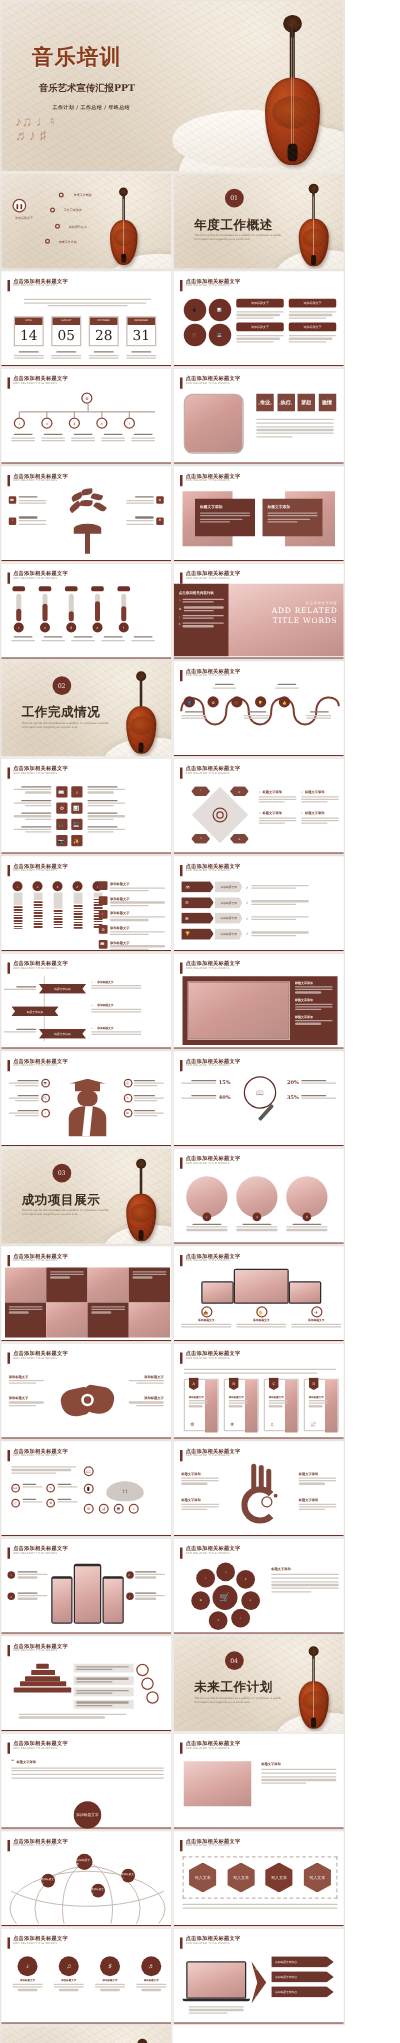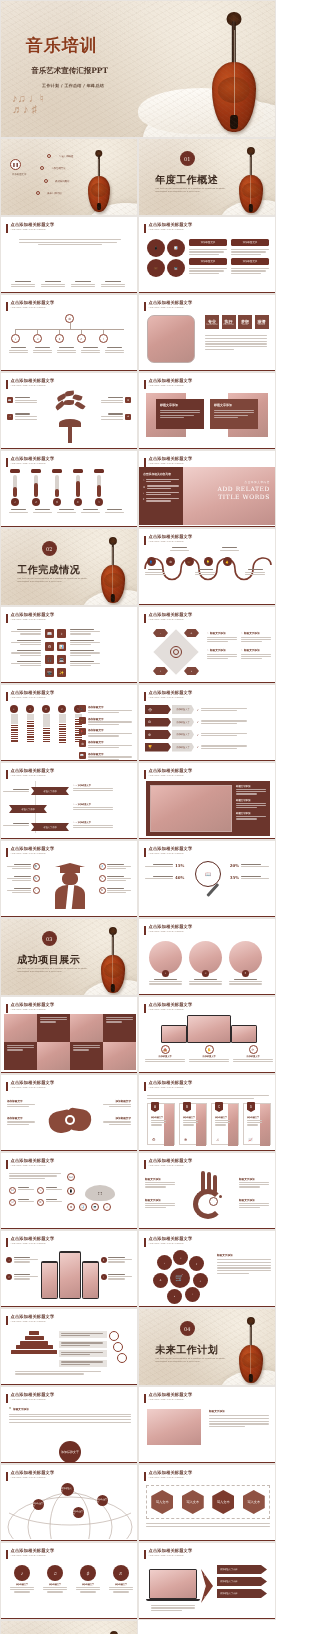--- a/index.html
+++ b/index.html
@@ -253,20 +253,38 @@
       <div class="bar"></div>
         <div class="tx">
         <div class="cn">点击添加相关标题文字</div>
         <div class="en">ADD RELATED TITLE WORDS</div>
         </div>
     </div>
     <div class="lnblock" style="position:absolute;left:18px;top:22px;width:102px;">
       <div class="ln" style="width:100%"></div>
         <div class="ln" style="width:96%"></div>
       <div class="ln" style="width:62%;margin:0 auto"></div>
+    </div>
+    <div style="position:absolute;left:10px;top:36px;display:flex;gap:6px;">
+      <div class="cal">
+          <div class="top">APRIL</div>
+          <div class="num">14</div>
+        </div>
+      <div class="cal">
+          <div class="top">AUGUST</div>
+          <div class="num">05</div>
+        </div>
+      <div class="cal">
+          <div class="top">OCTOBER</div>
+          <div class="num">28</div>
+        </div>
+      <div class="cal">
+          <div class="top">DECEMBER</div>
+          <div class="num">31</div>
+        </div>
     </div>
     <div style="position:absolute;left:10px;top:64px;display:flex;gap:6px;">
       <div class="lnblock" style="width:24px">
           <div class="ln d" style="width:70%;margin:0 auto"></div>
           <div class="ln" style="width:100%"></div>
           <div class="ln" style="width:100%"></div>
         </div>
       <div class="lnblock" style="width:24px">
           <div class="ln d" style="width:70%;margin:0 auto"></div>
           <div class="ln" style="width:100%"></div>

